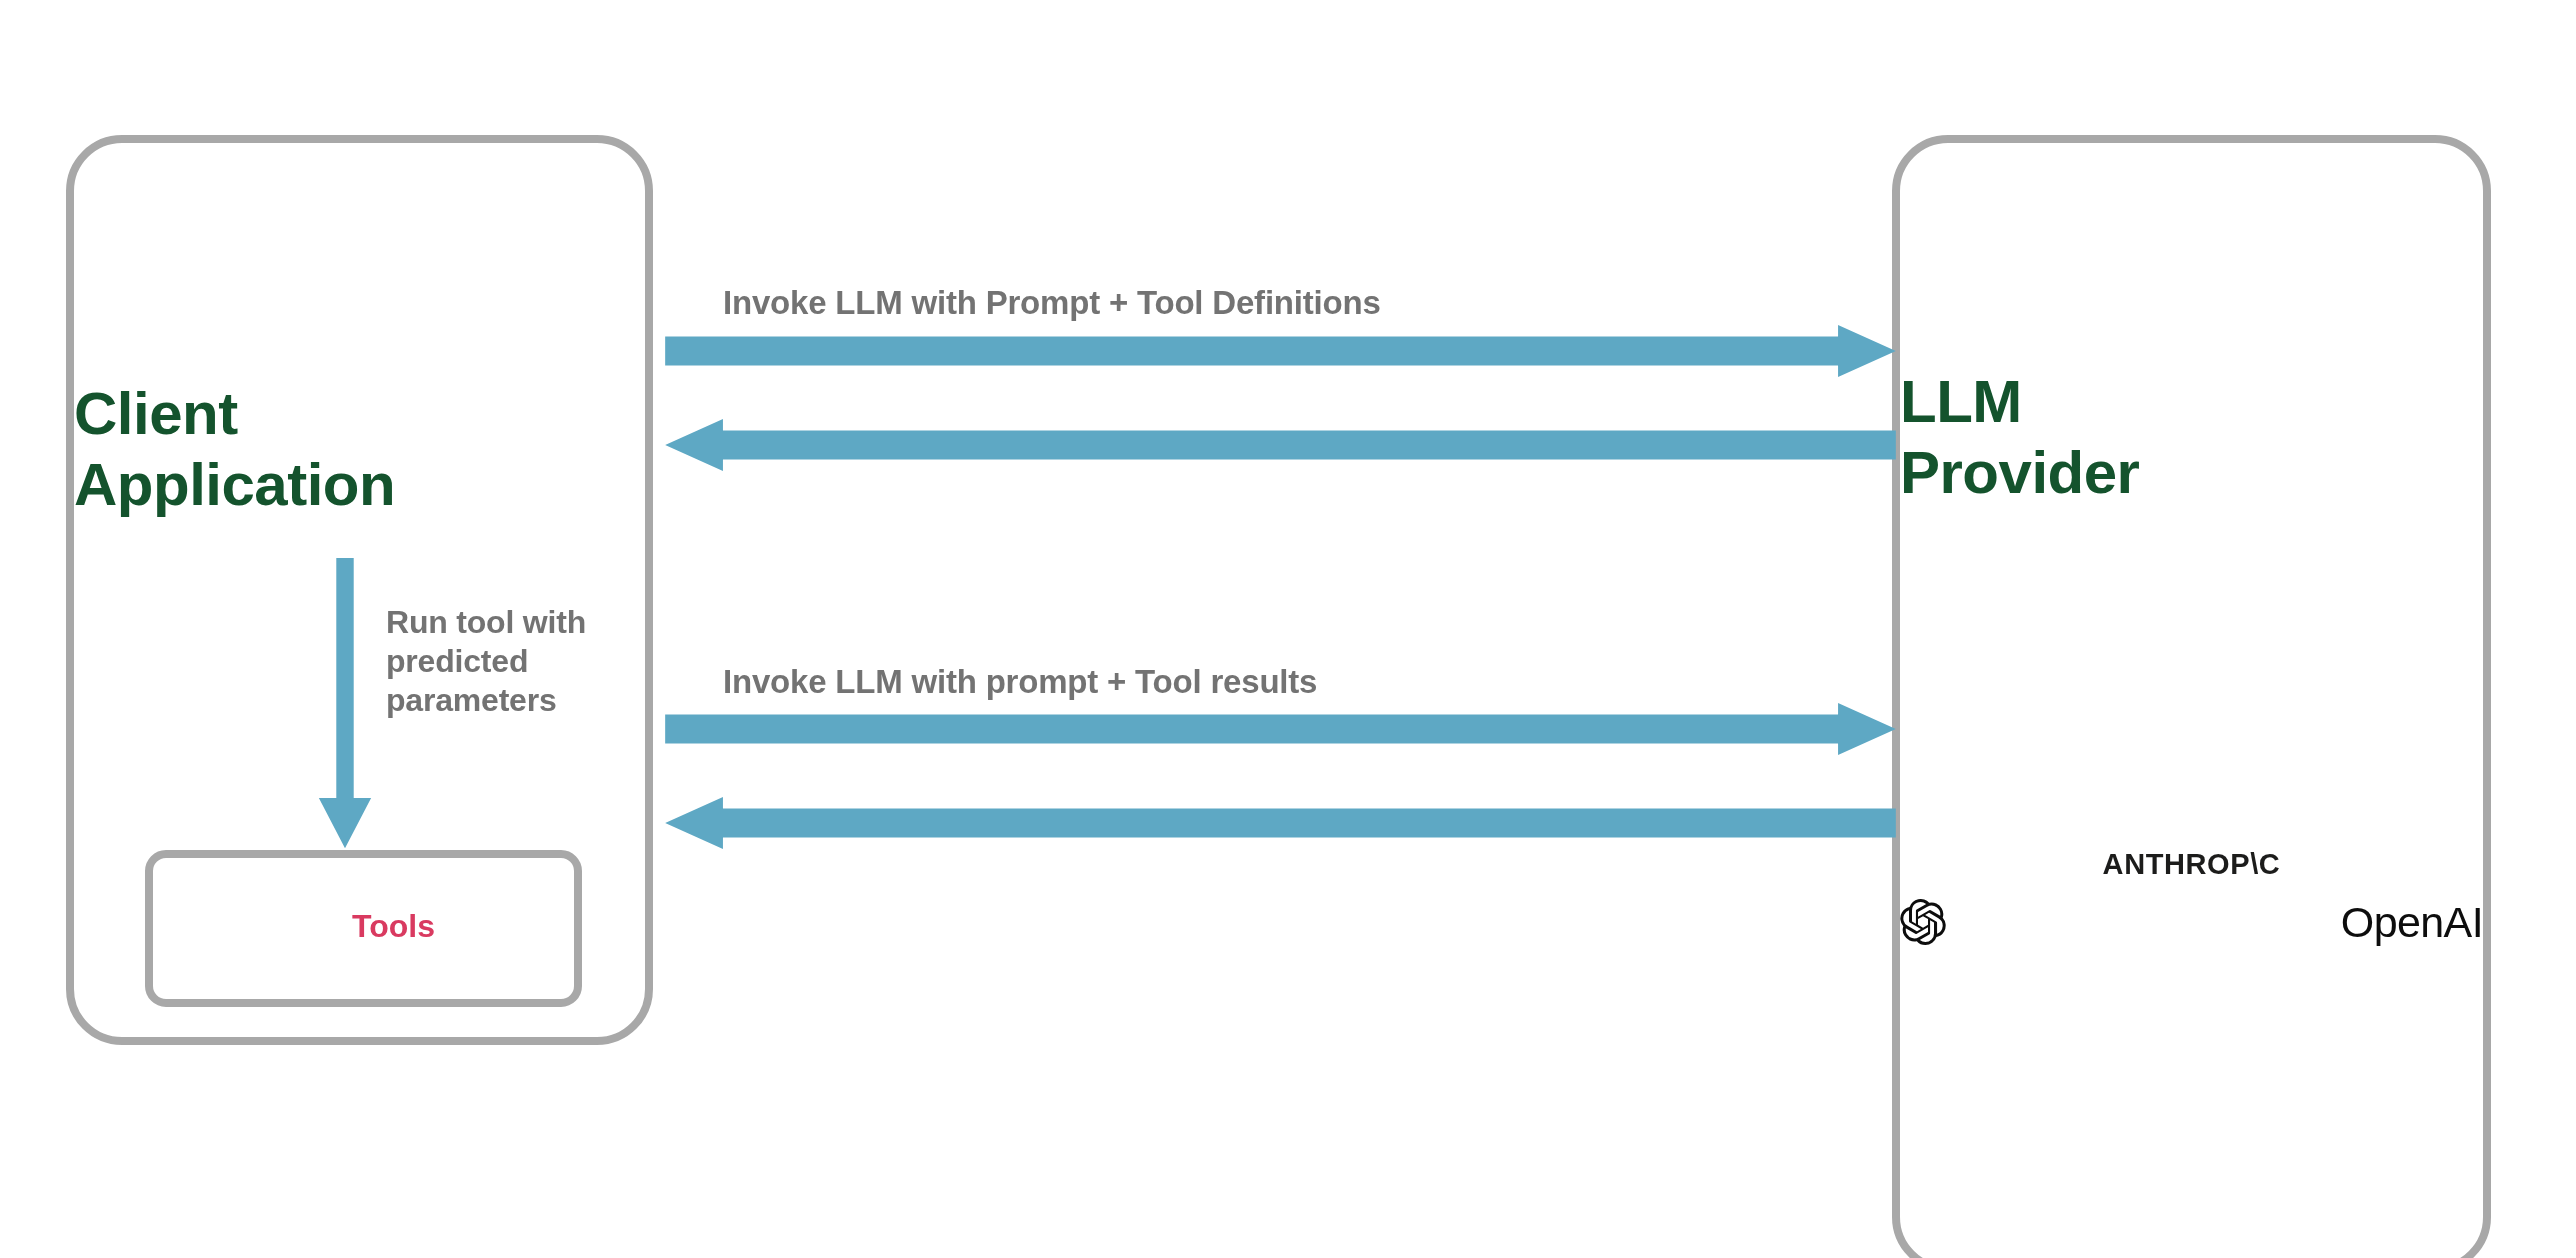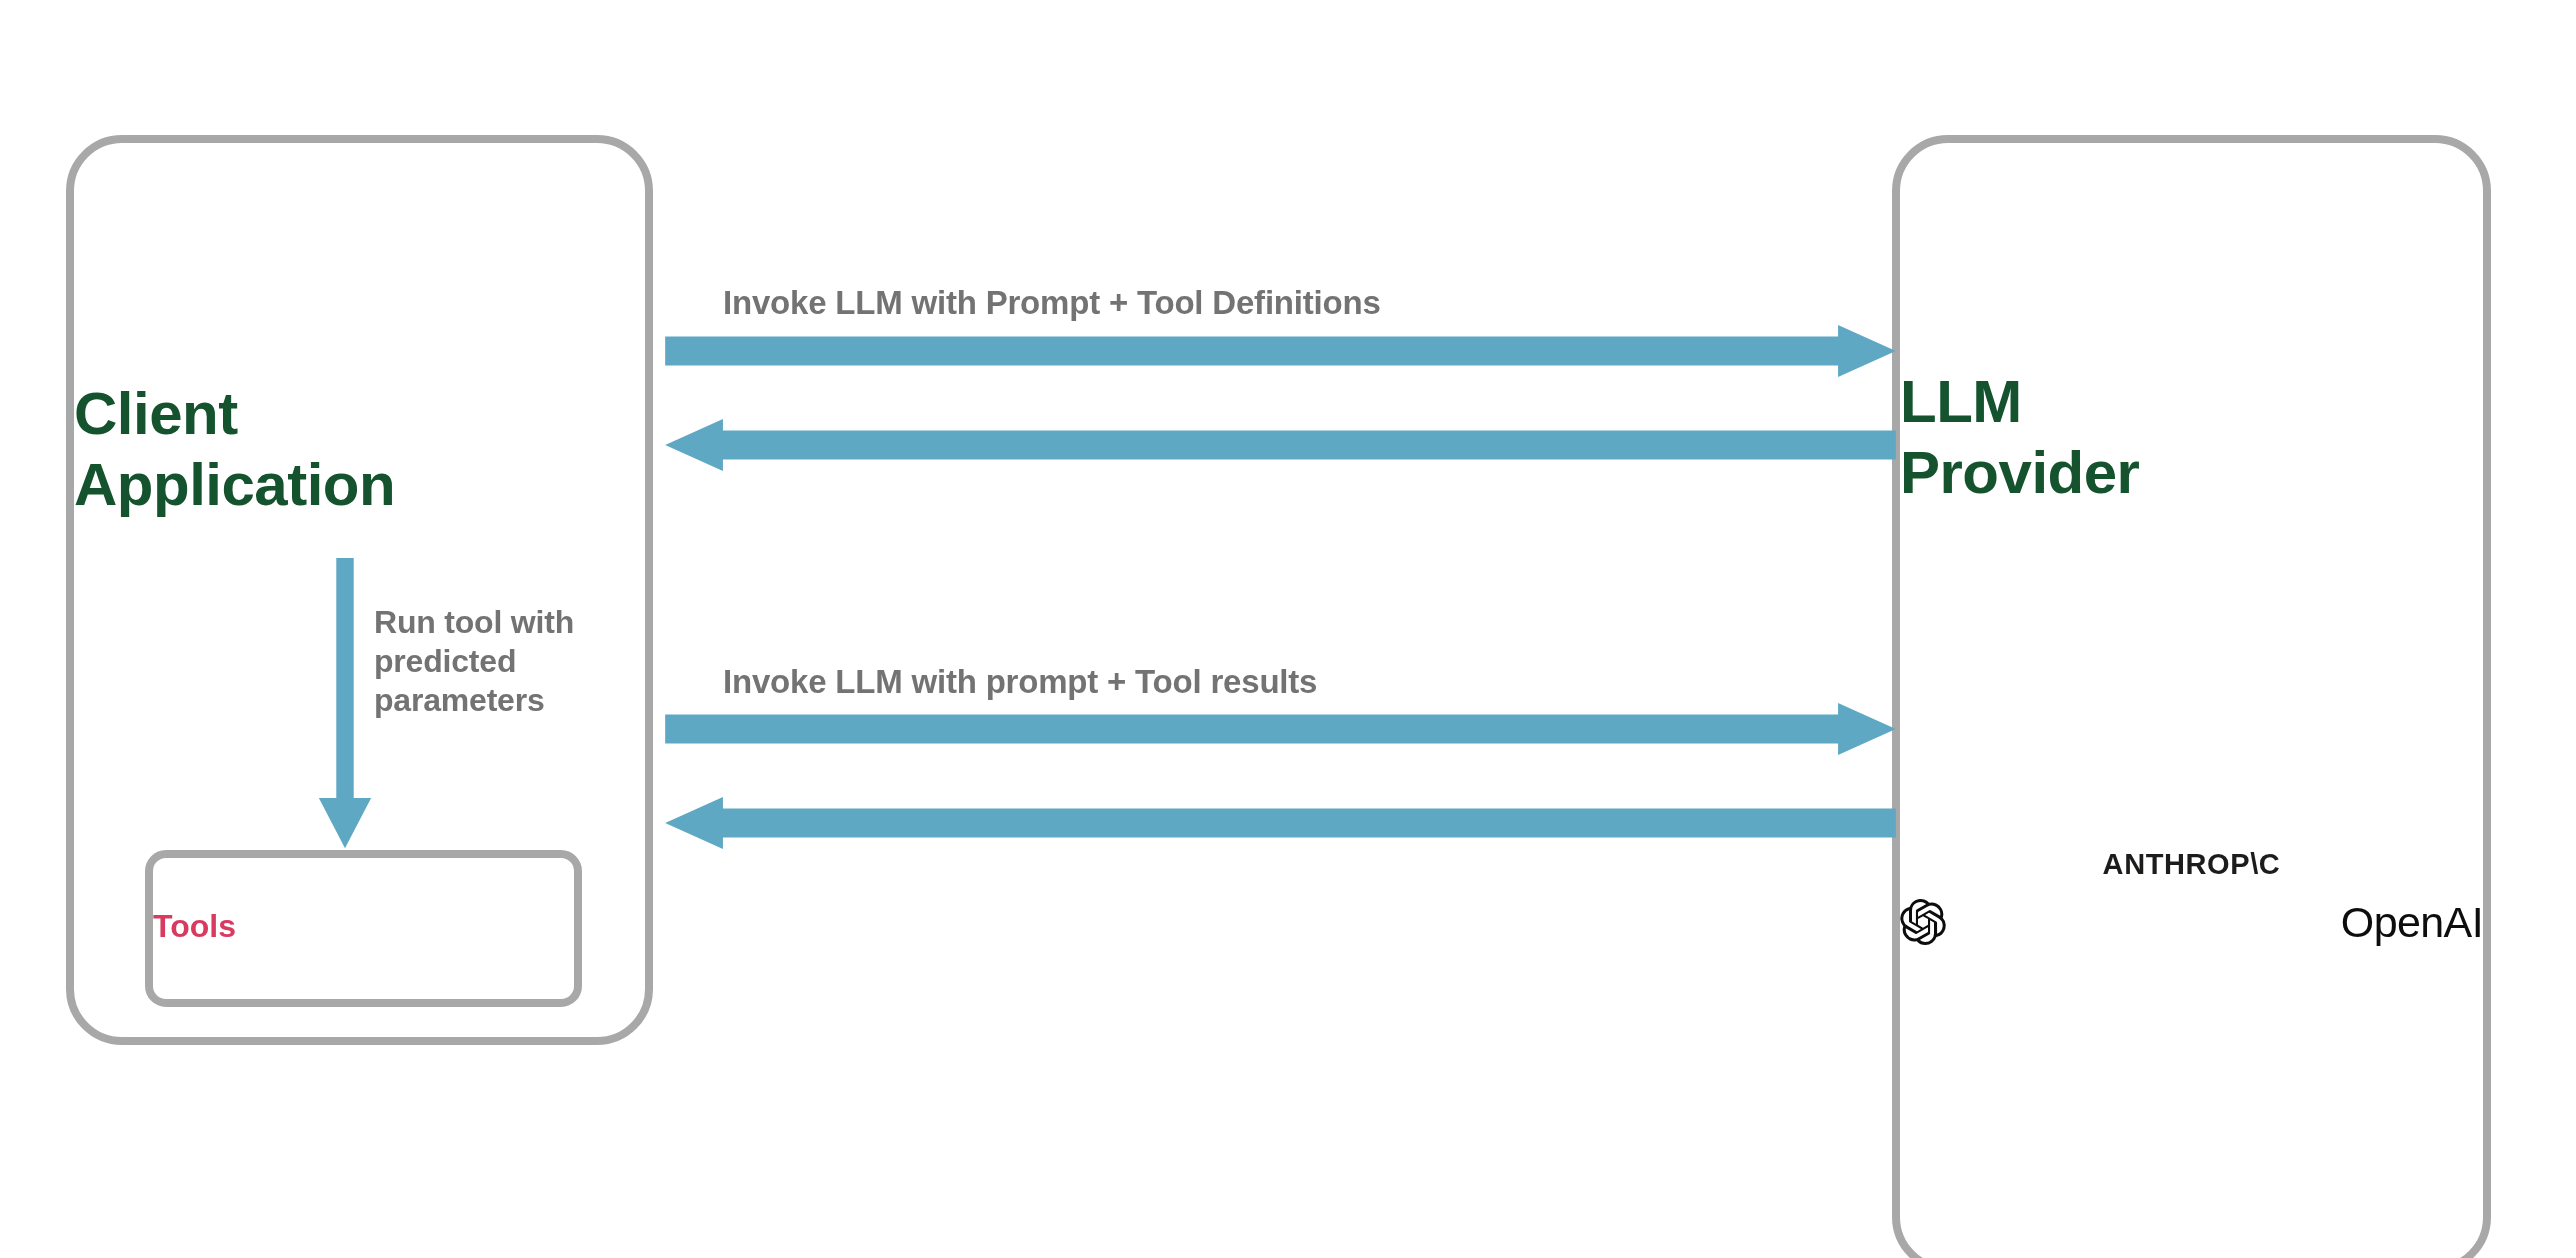--- a/index.html
+++ b/index.html
@@ -78,24 +78,25 @@
     height: 157px;
     box-sizing: border-box;
     border: 8.7px solid #a8a8a8;
     border-radius: 21px;
     background: #ffffff;
   }
   #tools-label {
     position: absolute;
     left: 0; top: 50px;
     width: 100%;
-    text-align: left;
+    text-align: center;
     color: #d93a60;
     font-size: 32px;
     font-weight: 700;
+    padding-left: 30px;
   }
 
   
   .arrow-svg {
     position: absolute;
     overflow: visible;
   }
 
   
   .arrow-label {
@@ -104,20 +105,21 @@
     font-weight: 700;
     font-size: 33px;
     line-height: 1.08;
     letter-spacing: -0.2px;
     white-space: nowrap;
   }
   .arrow-label.multiline {
     white-space: pre-line;
     line-height: 1.22;
     font-size: 32px;
+    margin-left: 12px;
   }
 
   
   #anthropic-logo {
     position: absolute;
     left: 0;
     top: 705px;
     width: 100%;
     text-align: center;
     color: #1c1c1b;

